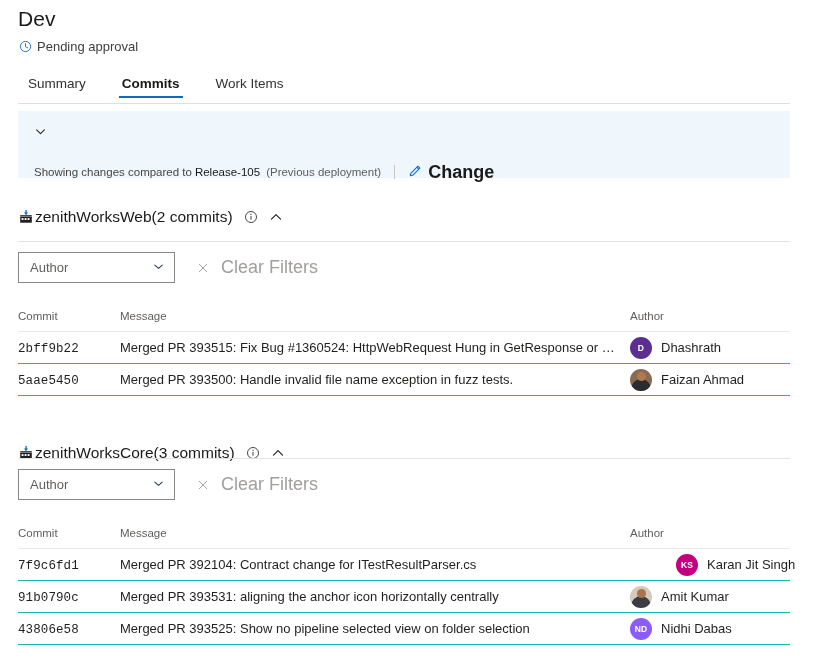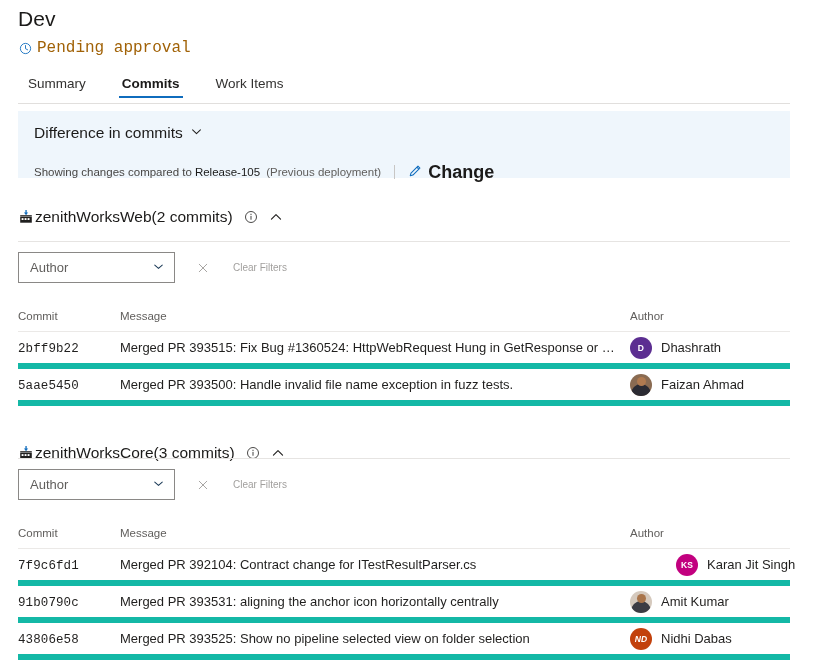--- a/index.html
+++ b/index.html
@@ -30,23 +30,22 @@
   }
   .status-row {
     position: absolute;
     left: 19px;
     top: 39px;
     display: flex;
     align-items: center;
     gap: 5px;
   }
   .status-text {
-    font-size: 16px;
-    color: #a16207;
-    font-family: Liberation Mono, monospace;
+    font-size: 13px;
+    color: #404040;
   }
   .clock-icon { display: block; width: 13px; height: 13px; }
 
   
   .tabs {
     position: absolute;
     left: 18px;
     top: 76px;
     display: flex;
     align-items: flex-end;
@@ -155,24 +154,24 @@
     align-items: center;
     justify-content: space-between;
     padding: 0 9px 0 11px;
     box-sizing: border-box;
     cursor: pointer;
   }
   .author-select .lbl { font-size: 13px; color: #605e5c; }
   .clear-filters {
     display: flex;
     align-items: center;
-    gap: 24px;
+    gap: 12px;
     margin-left: 22px;
     color: #a19f9d;
-    font-size: 10px;
+    font-size: 18px;
     cursor: default;
   }
   .x-icon { display:block; width: 12px; height: 12px; }
 
   
   .tbl {
     position: absolute;
     left: 18px;
     width: 772px;
     border-collapse: collapse;
@@ -182,21 +181,21 @@
     text-align: left;
     font-size: 11.5px;
     font-weight: 400;
     color: #605e5c;
     padding: 0 0 9px 0;
     border-bottom: 1px solid #ebe9e7;
   }
   .tbl td {
     padding: 0;
     height: 31px;
-    border-bottom: 6px solid #14b8a6;
+    border-bottom: 1px solid #14b8a6;
     vertical-align: middle;
     font-size: 13px;
     color: #201f1e;
   }
   .col-commit { width: 102px; }
   .col-msg    { width: 510px; }
   .col-author { width: 160px; }
 
   .hash {
     font-family: "Liberation Mono", monospace;
@@ -260,21 +259,20 @@
 
   <div class="tabs">
     <div class="tab">Summary</div>
     <div class="tab active">Commits</div>
     <div class="tab">Work Items</div>
   </div>
   <div class="tabs-rule"></div>
 
   <div class="banner">
     <div class="banner-title">
-      <span>Difference in commits</span>
       <span>
         <svg width="13" height="13" viewBox="0 0 16 16">
           <path d="M3.2 6 L8 10.6 L12.8 6" fill="none" stroke="#201f1e" stroke-width="1.25" stroke-linecap="round" stroke-linejoin="round"></path>
         </svg>
       </span>
     </div>
     <div class="banner-sub">
       <span>Showing changes compared to</span>
       <span class="strongtxt">Release-105</span>
       <span class="muted">(Previous deployment)</span>
@@ -476,21 +474,21 @@
           </span>
         </td>
       </tr>
       <tr>
         <td><span class="hash">43806e58</span></td>
         <td>
             <span class="msg">Merged PR 393525: Show no pipeline selected view on folder selection</span>
           </td>
         <td>
           <span class="author-cell">
-            <span class="avatar" style="background:#c2410c;font-style:italic;">
+            <span class="avatar" style="background:#8b5cf6;">
                 <span>ND</span>
               </span>
             <span class="author-name">Nidhi Dabas</span>
           </span>
         </td>
       </tr>
     </tbody>
   </table>
 
 </div>

